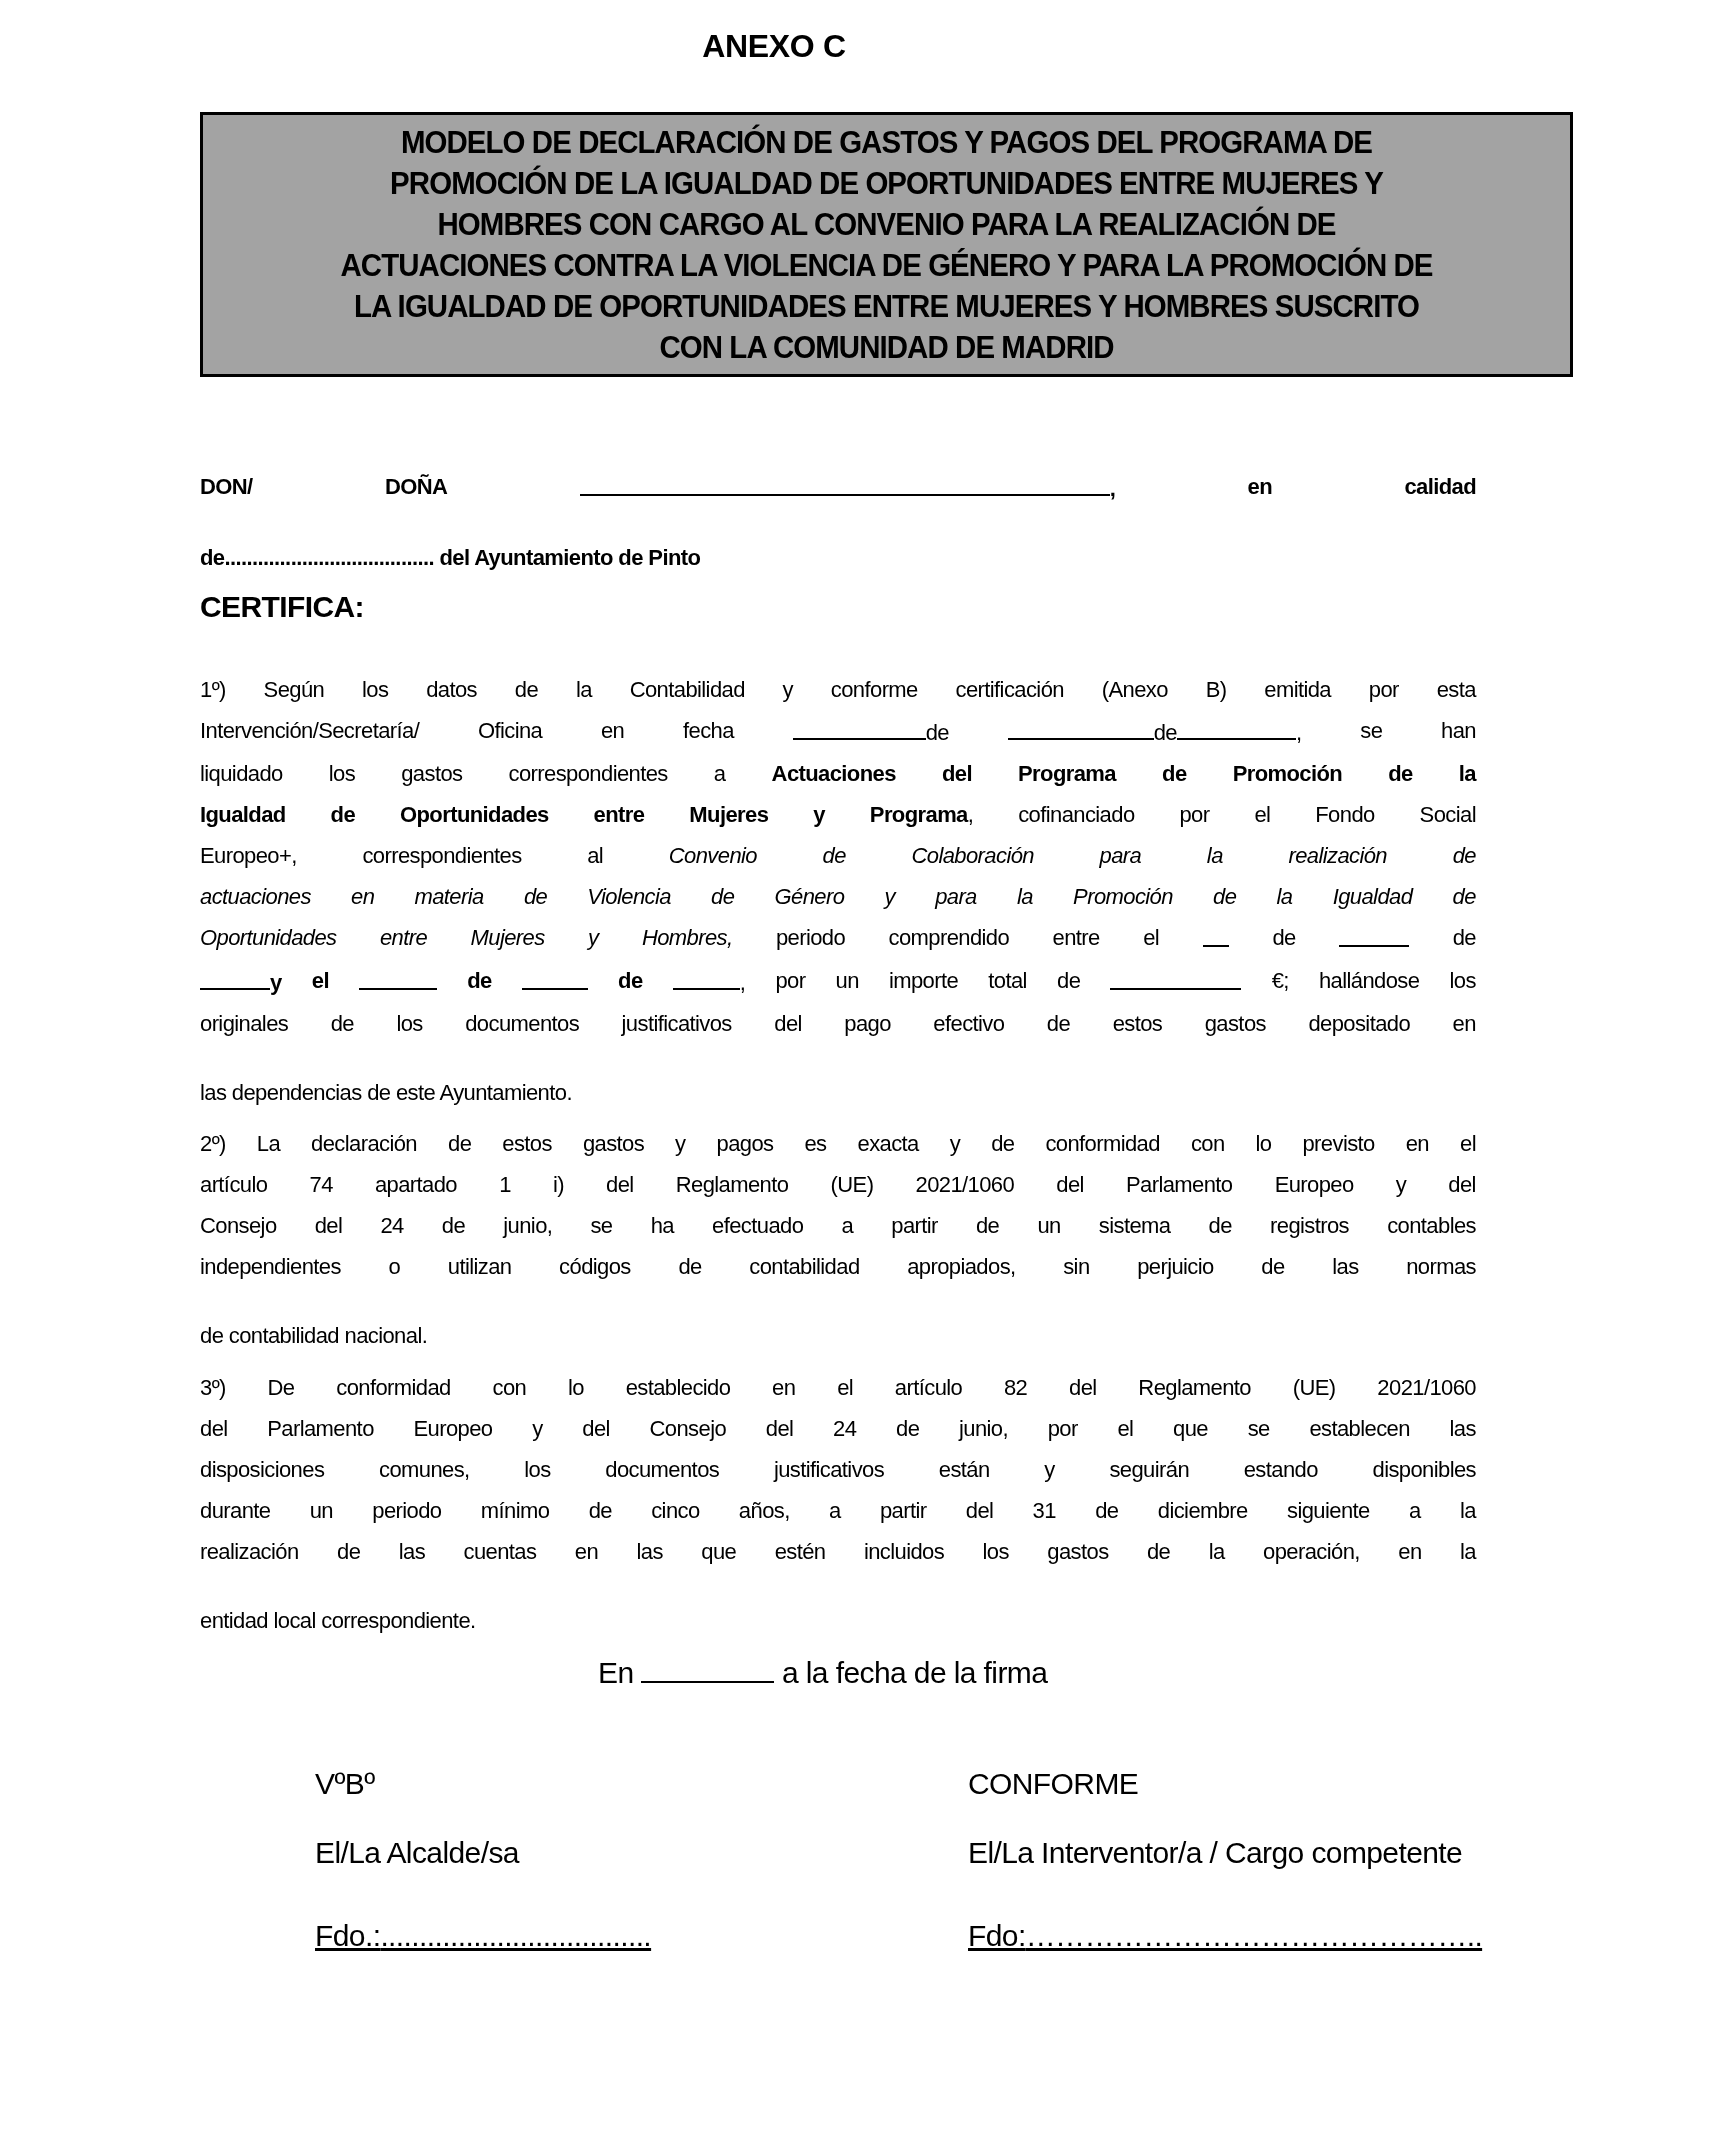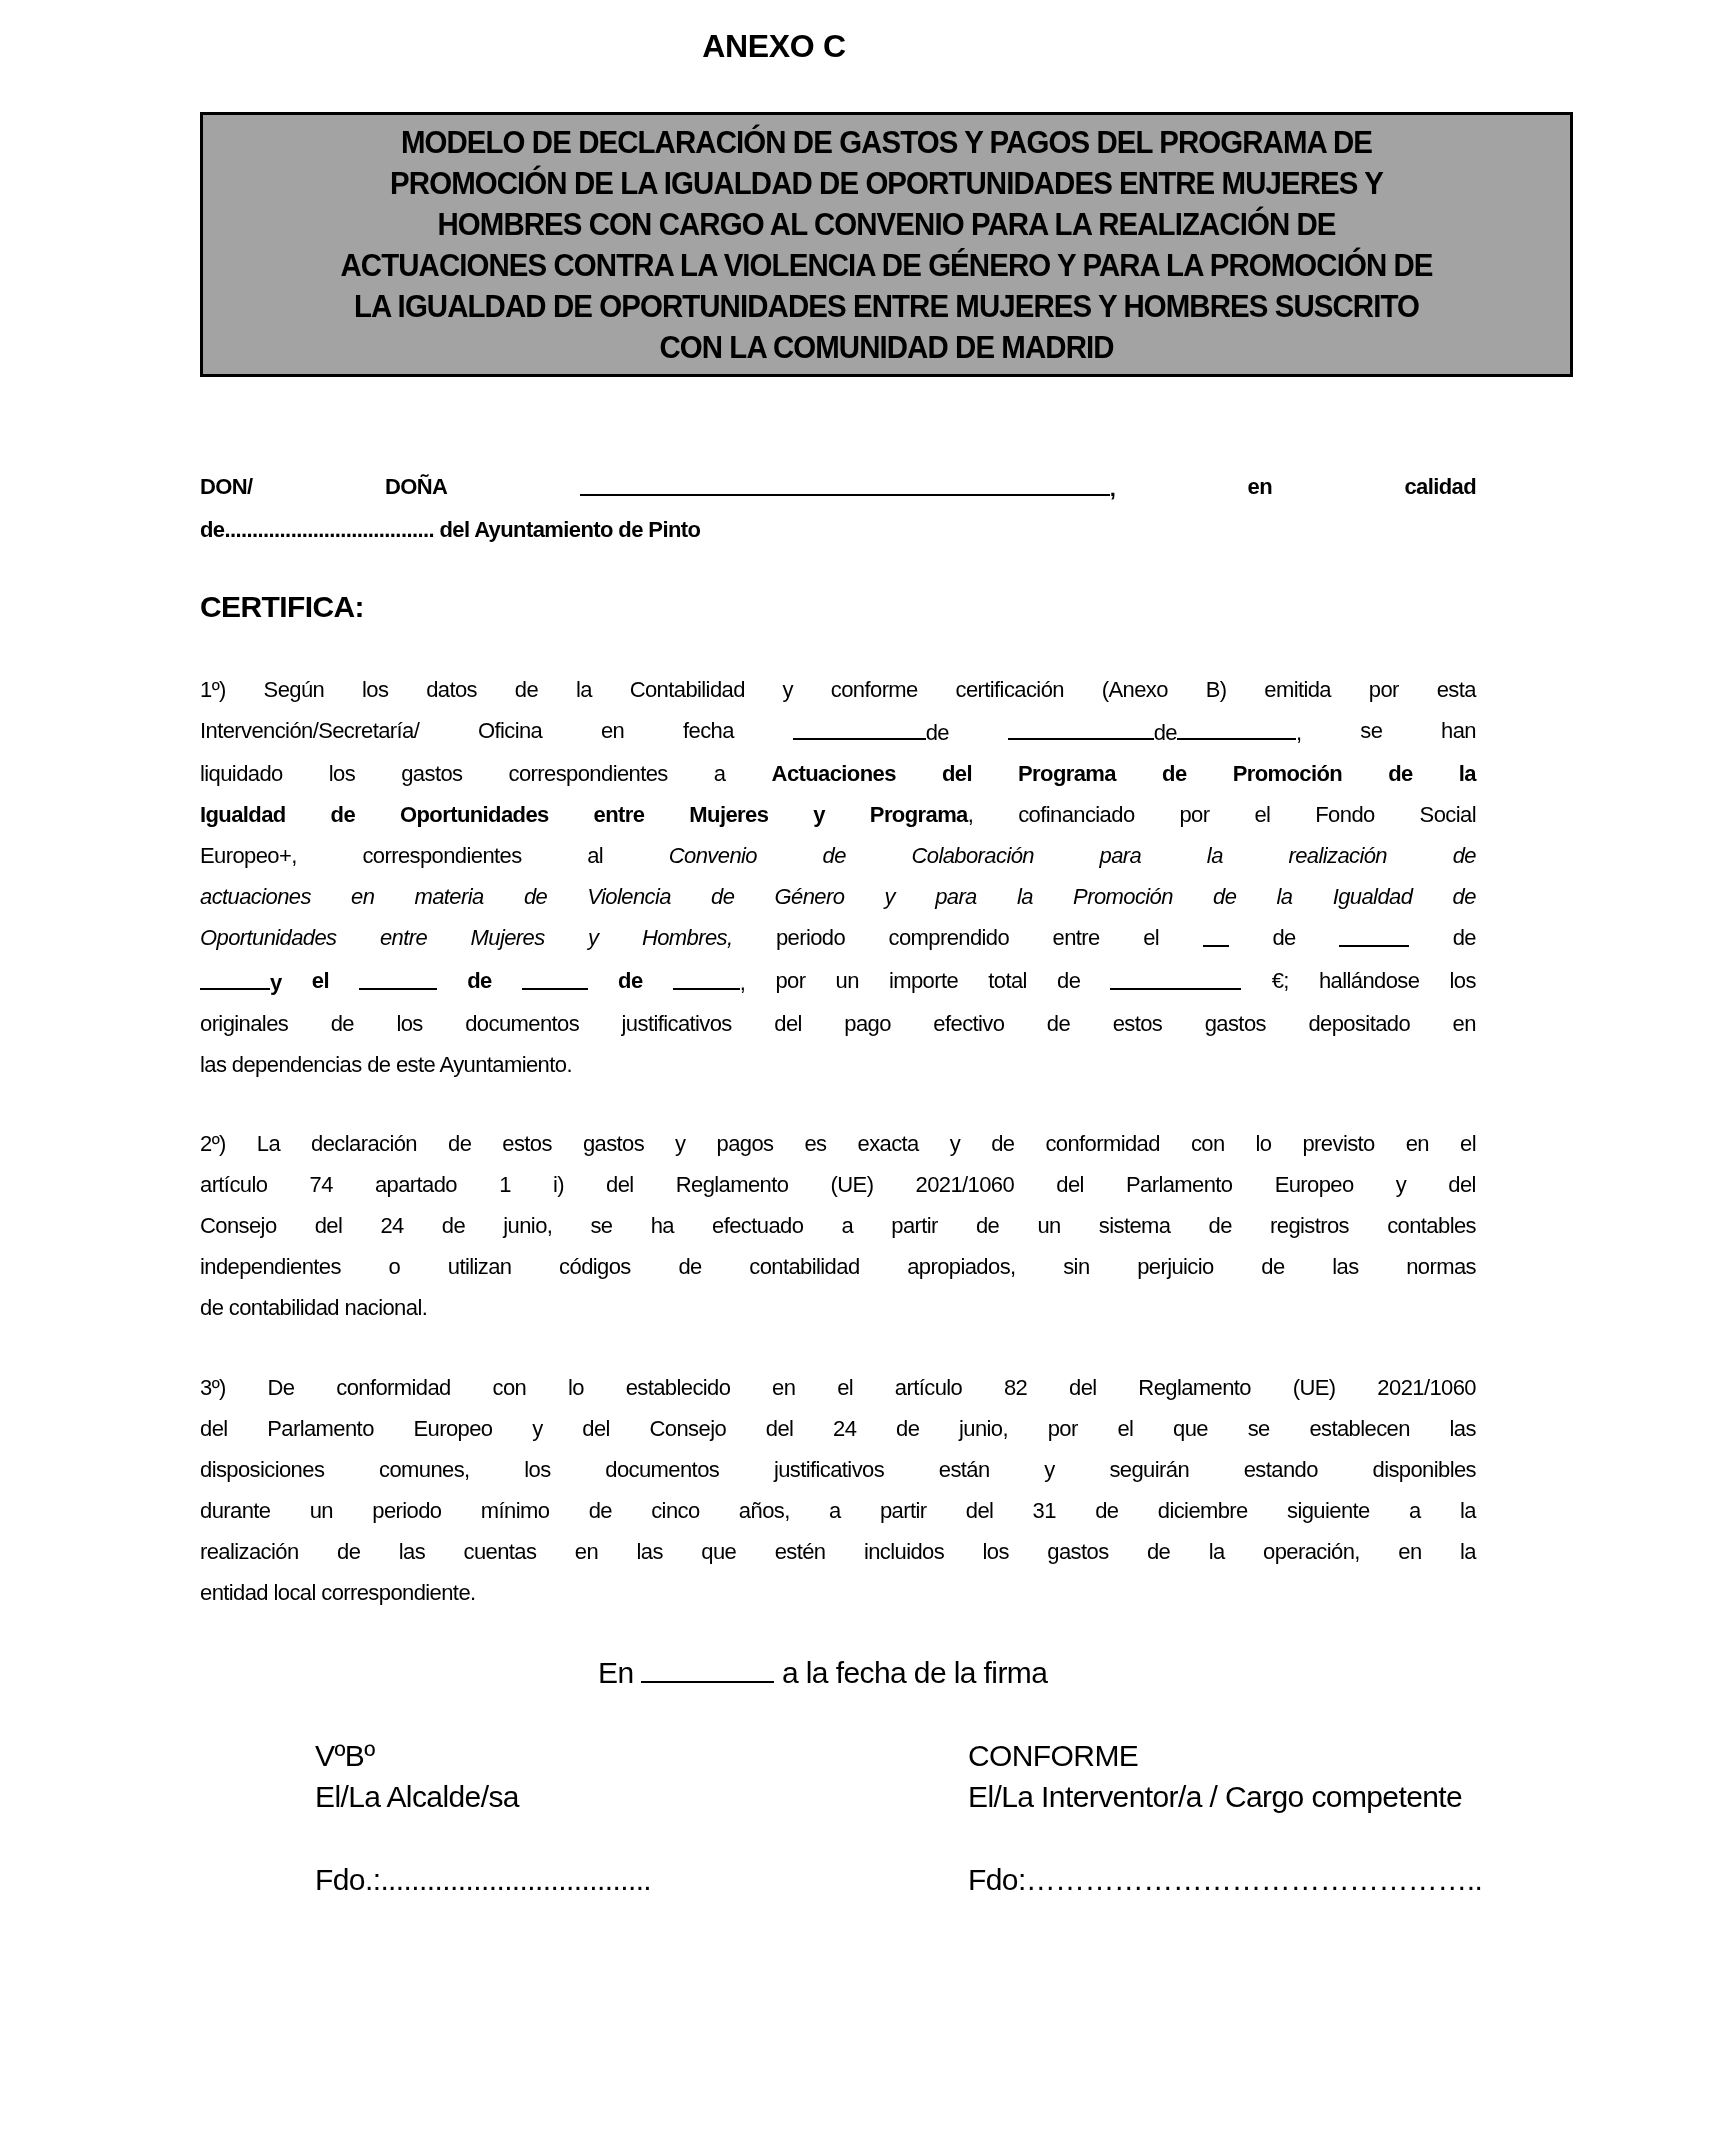--- a/index.html
+++ b/index.html
@@ -12,37 +12,37 @@
 
     .title-box { position: absolute; left: 200px; top: 112px; width: 1367px; height: 259px;
       background: #a3a3a3; border: 3.5px solid #000; box-sizing: content-box; }
     .title-box-text { position: absolute; left: 0; right: 0; top: 7px; text-align: center;
       font-weight: bold; font-size: 32px; line-height: 41px; letter-spacing: -1px;
       transform: scaleX(0.92); transform-origin: center top; white-space: nowrap; }
     .title-line { display: block; }
 
     .body-text { position: absolute; left: 200px; width: 1276px; font-size: 22px; line-height: 41px;
       text-align: justify; letter-spacing: -0.6px; }
-    .line { display: block; white-space: nowrap; }
+    .line { display: block; white-space: nowrap; margin-top: 28px; }
     .jline { display: flex; justify-content: space-between; white-space: nowrap; }
     .b { font-weight: bold; }
     .i { font-style: italic; }
     .blank { display: inline-block; border-bottom: 2.1px solid #000; height: 28px; vertical-align: baseline; }
 
     .don-block { top: 466px; }
     .certifica { position: absolute; left: 200px; top: 590px; font-size: 30px; font-weight: bold; letter-spacing: -0.6px; }
     .p1 { top: 669px; }
     .p2 { top: 1123px; }
     .p3 { top: 1367px; }
 
     .place-date { position: absolute; left: 598px; top: 1653px; font-size: 30px; letter-spacing: -0.6px; white-space: nowrap; }
     .sign-col { position: absolute; font-size: 30px; line-height: 41px; letter-spacing: -0.6px; white-space: nowrap; }
     .sign-left { left: 315px; top: 1735px; }
     .sign-right { left: 968px; top: 1735px; }
-    .fdo { display: block; margin-top: 42px; }
+    .fdo { display: block; margin-top: 42px; text-decoration: underline; }
   </style>
 </head>
 <body>
 
 <div class="page">
 
   <div class="annex-title">ANEXO C</div>
 
   <div class="title-box">
     <div class="title-box-text">

